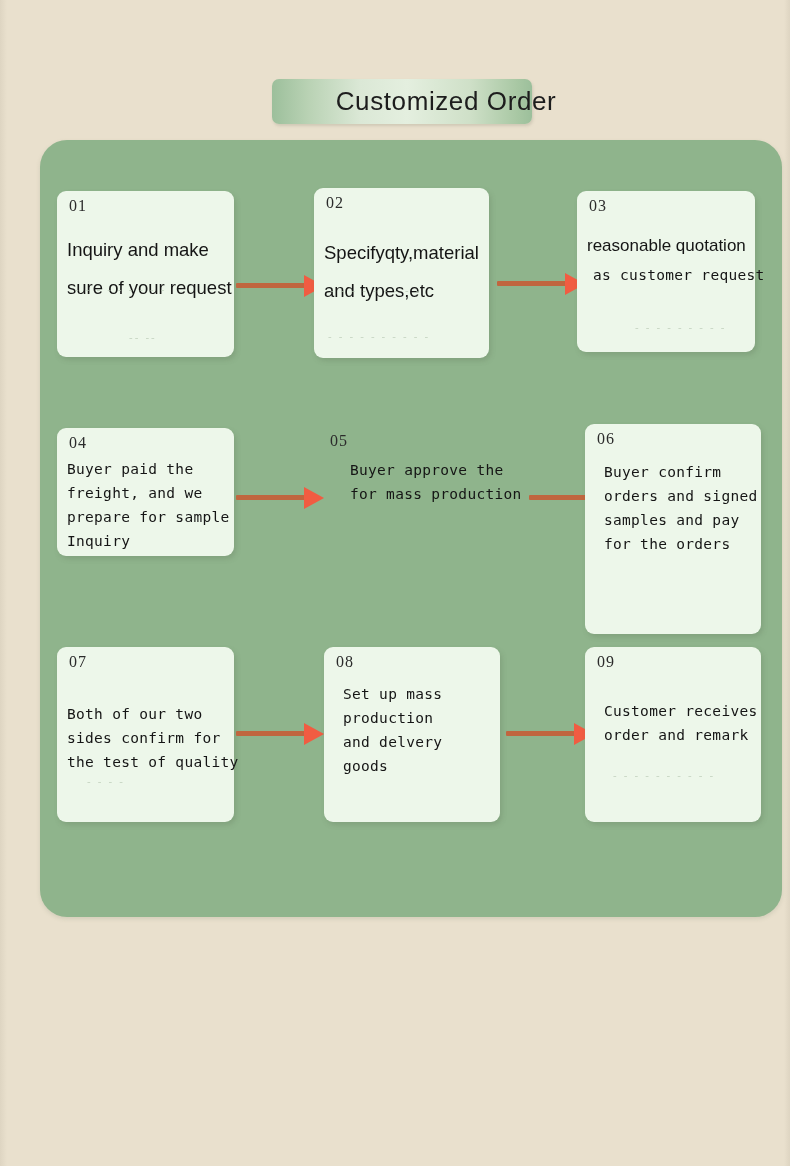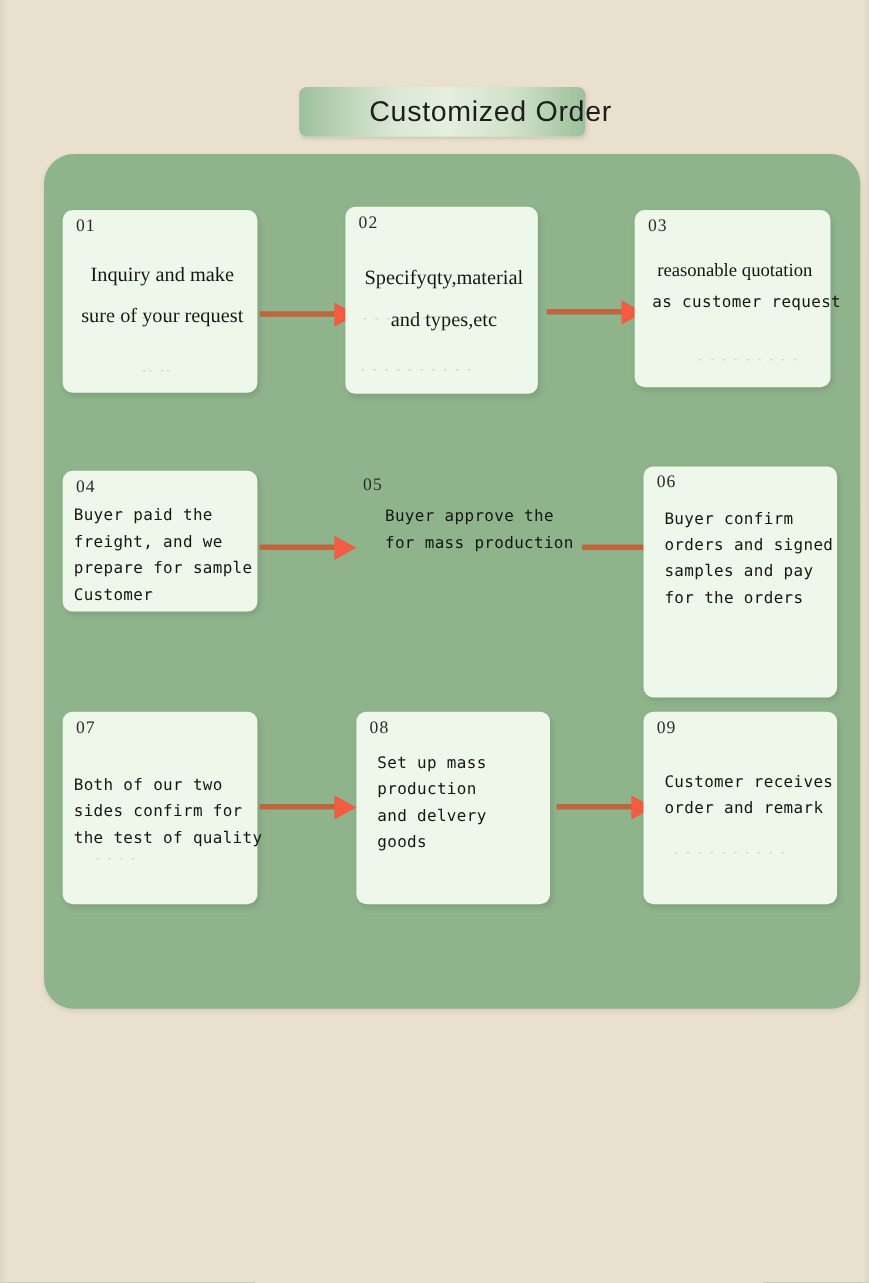--- a/index.html
+++ b/index.html
@@ -93,24 +93,23 @@
     position: absolute;
     left: 10px;
     right: 6px;
     color: #151515;
   }
   .line {
     white-space: nowrap;
   }
   
   .sans {
-    font-family: Liberation Serif, serif;
+    font-family: Liberation Sans, sans-serif;
     font-size: 18.5px;
     line-height: 38px;
-    text-align: center;
   }
   
   .mono {
     font-family: "DejaVu Sans Mono", monospace;
     font-size: 14.5px;
     line-height: 24px;
     letter-spacing: 0.3px;
   }
 
   
@@ -196,21 +195,21 @@
     </div>
     <div class="ghost-marks" style="left:58px; top:130px;">- - - - -  - - - -</div>
   </div>
 
   <div class="card" style="left:17px; top:288px; width:177px; height:128px;">
     <div class="card-num">04</div>
     <div class="card-body mono" style="top:29px;">
       <div class="line">Buyer paid the</div>
       <div class="line">freight, and we</div>
       <div class="line">prepare for sample</div>
-      <div class="line">Customer</div>
+      <div class="line">Inquiry</div>
     </div>
   </div>
 
   <div class="arrow" style="left:196px; top:347px; width:88px;">
     <div class="shaft" style="width:70px;"></div>
     <div class="head" style="left:68px;"></div>
   </div>
 
   <div class="card ghost" style="left:288px; top:285px; width:200px; height:100px;">
     <div class="card-num" style="left:2px; top:7px;">05</div>

